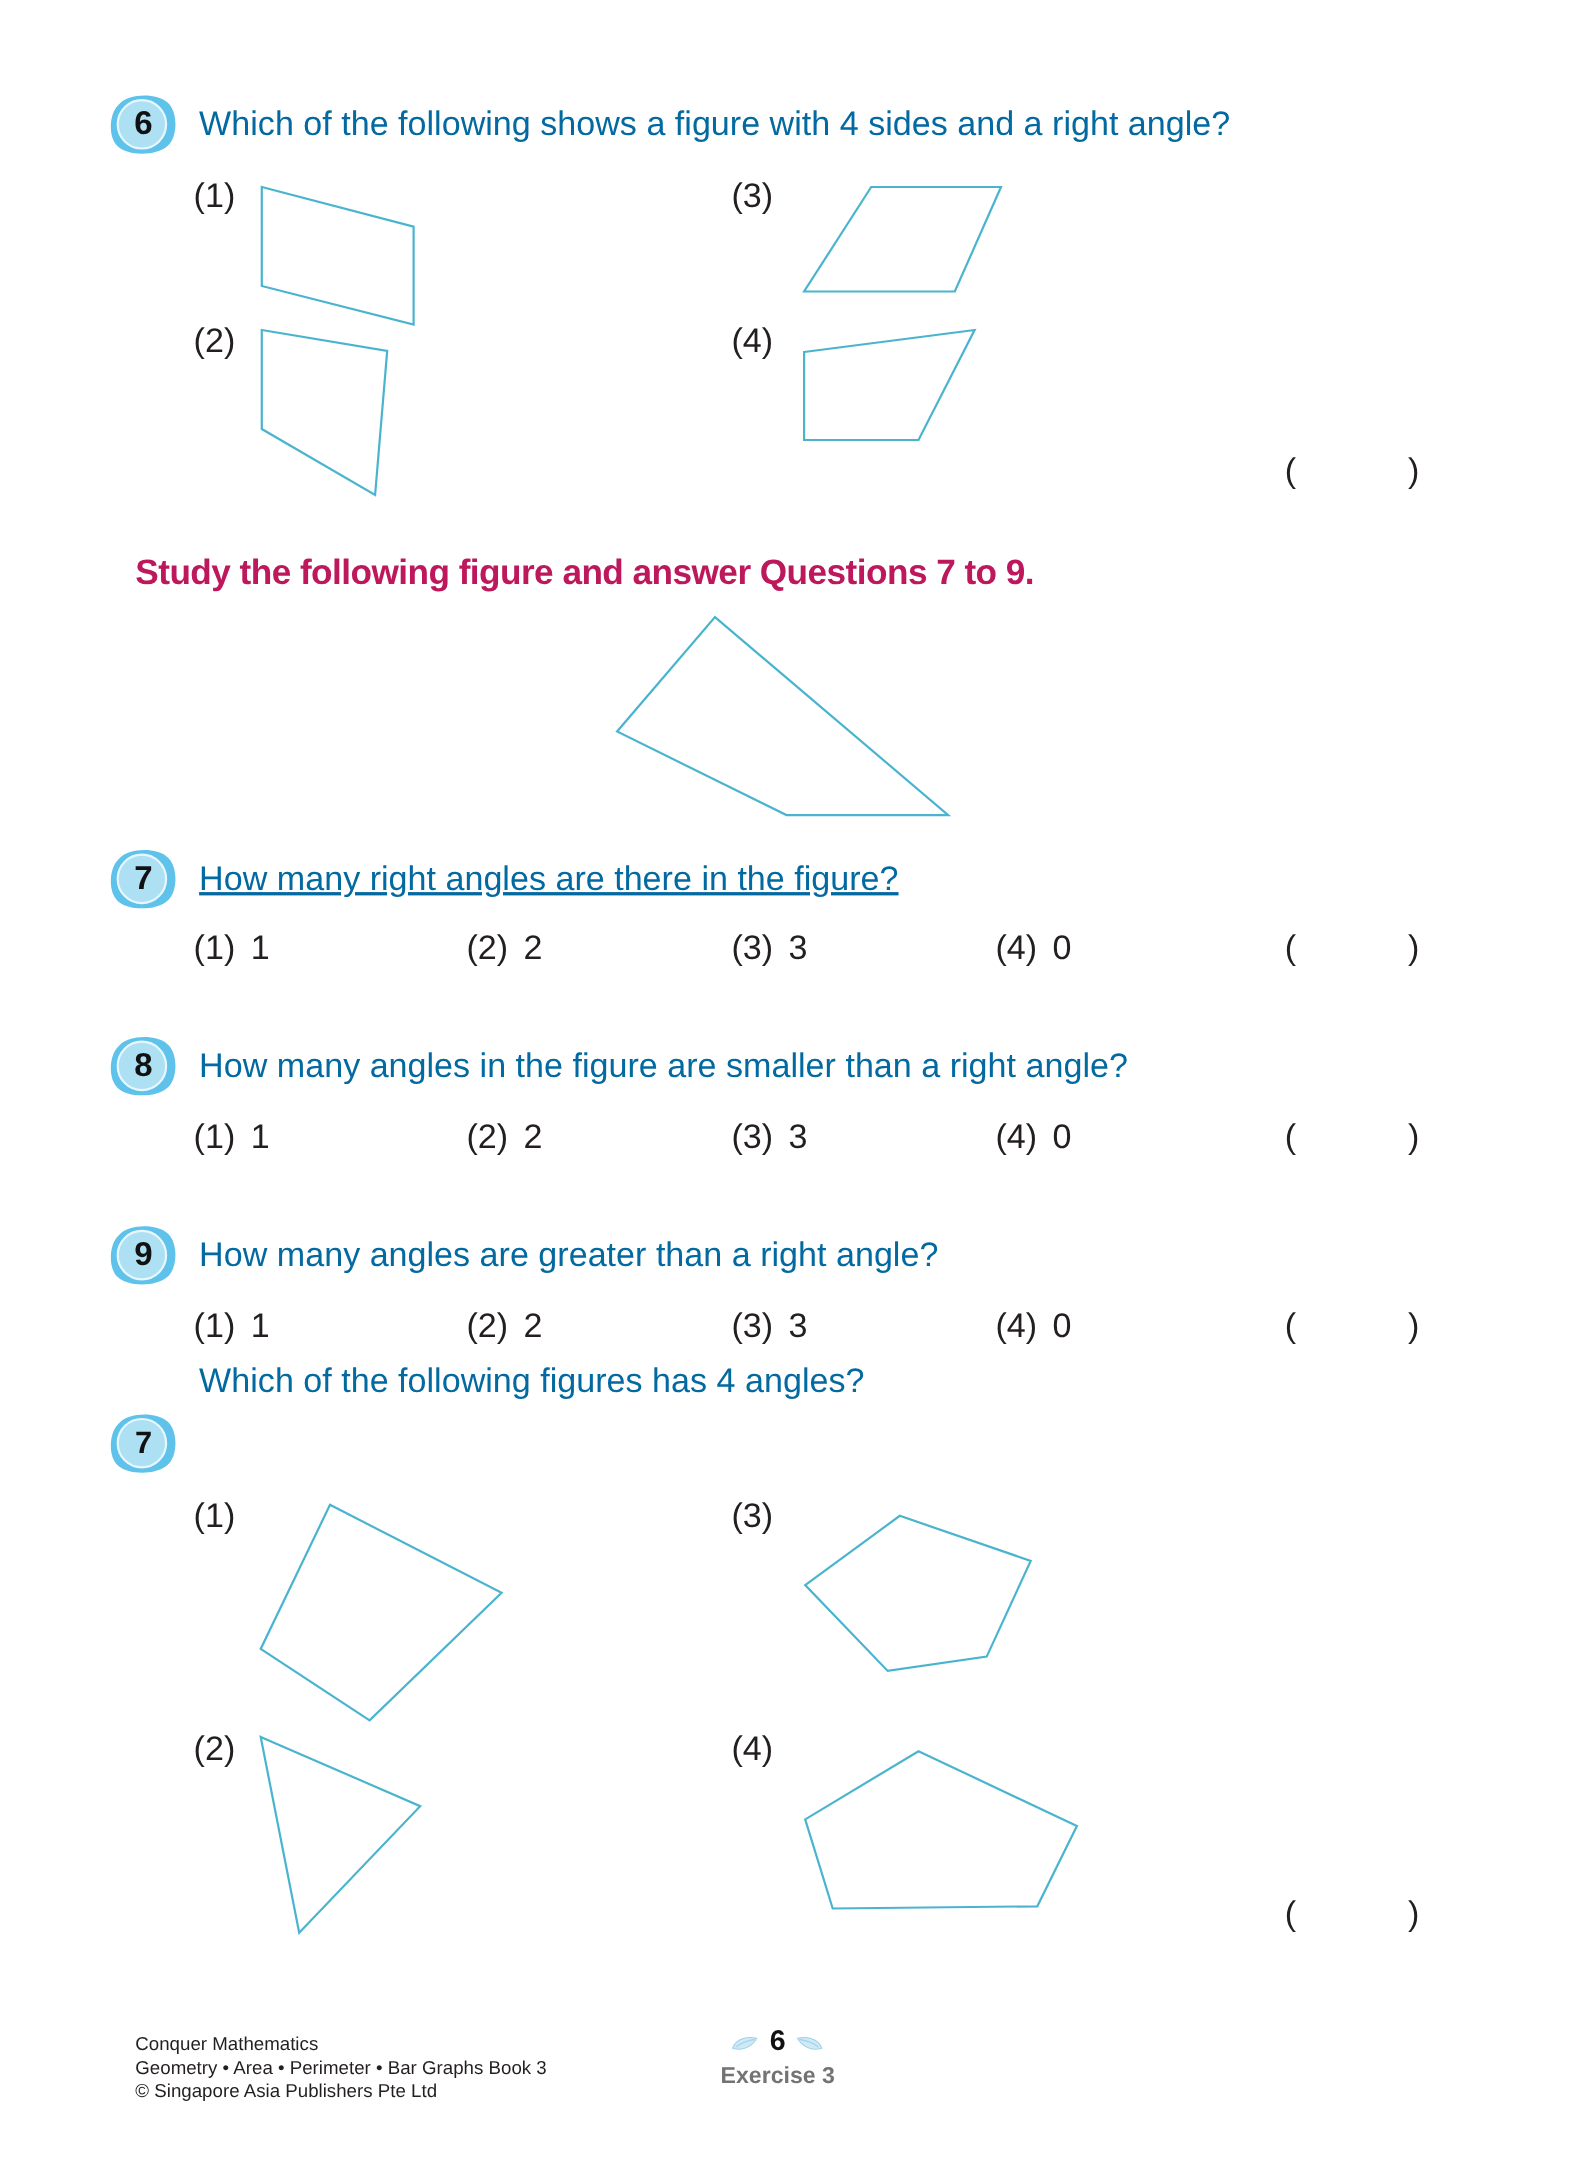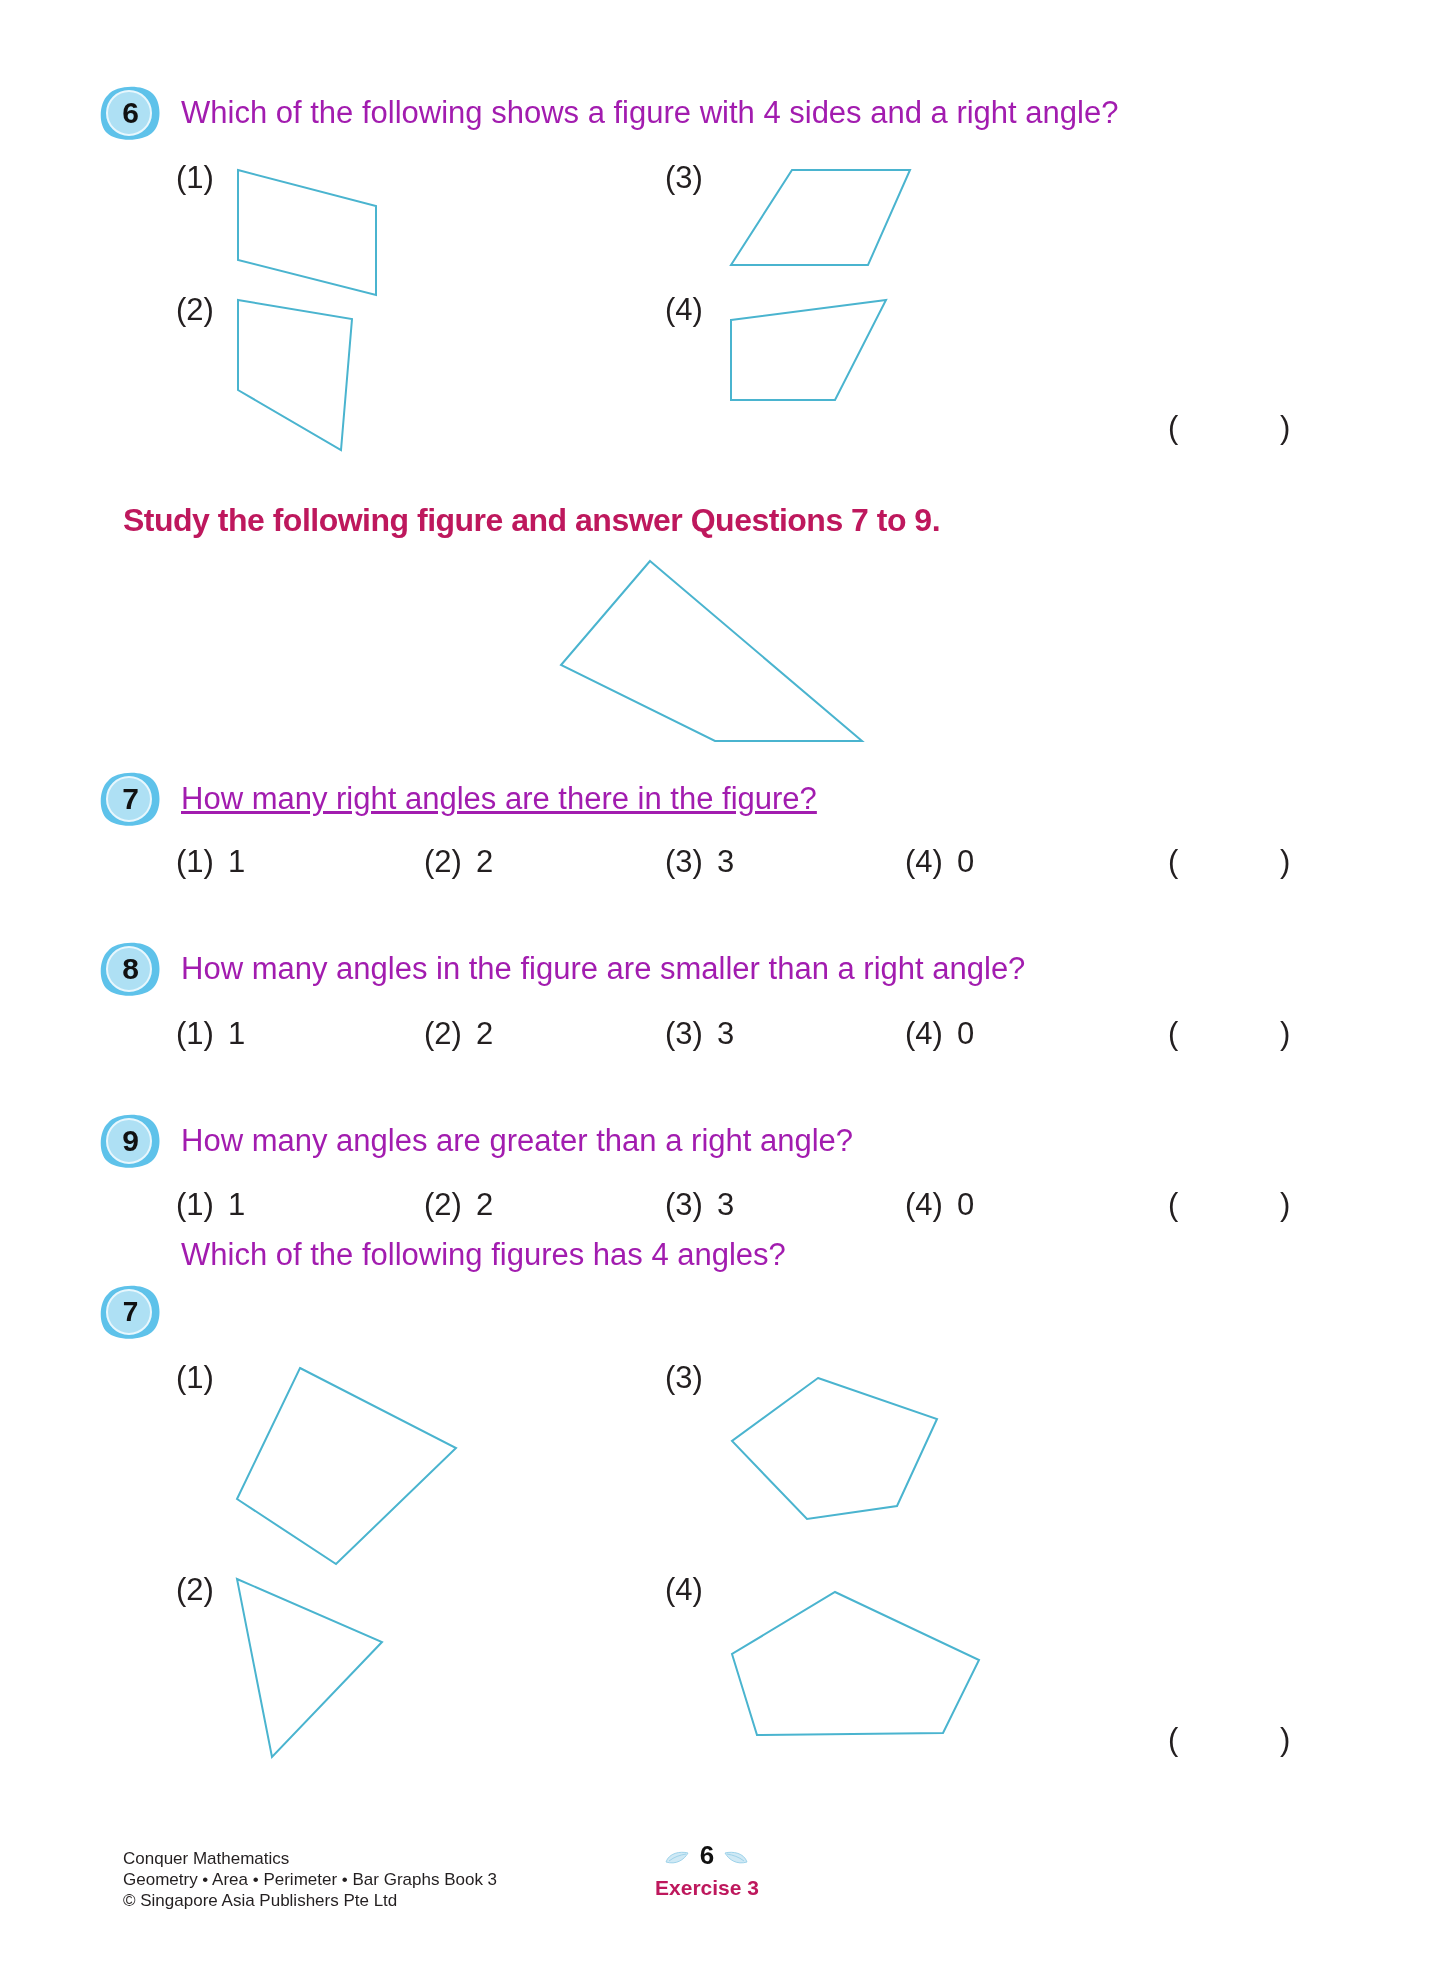--- a/index.html
+++ b/index.html
@@ -1,31 +1,31 @@
 <!DOCTYPE html>
 <html><head>
 <meta charset="utf-8">
 <style>
   html, body { margin: 0; padding: 0; background: #ffffff; }
   body { width: 1445px; height: 1969px; position: relative; overflow: hidden;
          font-family: "Liberation Sans", "DejaVu Sans", sans-serif; color: #231f20; }
   .abs { position: absolute; }
-  .q-text { position: absolute; font-size: 31px; line-height: 36px; white-space: nowrap; color: #a21caf; }
+  .q-text { position: absolute; font-size: 31px; line-height: 36px; white-space: nowrap; color: #0369a1; }
   .opt { position: absolute; font-size: 31px; line-height: 36px; white-space: nowrap; color: #231f20; }
   .opt .val { margin-left: 14px; }
   .paren { position: absolute; font-size: 31px; line-height: 36px; color: #231f20; }
   .badge { position: absolute; width: 64px; height: 56px; }
   .badge svg { position: absolute; left: 0; top: 0; }
   .badge .num { position: absolute; left: 0; top: 0; width: 64px; height: 56px;
                 display: flex; align-items: center; justify-content: center;
                 font-weight: bold; font-size: 30px; color: #111; letter-spacing: -1px; }
   .heading { position: absolute; font-weight: bold; font-size: 32px; white-space: nowrap; color: #be185d; letter-spacing: -0.5px; }
   .footer-left { position: absolute; left: 123px; top: 1848px; font-size: 17px; line-height: 21px; color: #231f20; }
   .page-num { position: absolute; left: 660px; top: 1840px; width: 94px; text-align: center; font-weight: bold; font-size: 26px; color: #111; }
-  .exercise { position: absolute; left: 620px; top: 1876px; width: 174px; text-align: center; font-weight: bold; font-size: 21px; color: #be185d; }
+  .exercise { position: absolute; left: 620px; top: 1876px; width: 174px; text-align: center; font-weight: bold; font-size: 21px; color: #737373; }
   svg.shapes { position: absolute; left: 0; top: 0; }
   svg.shapes polygon { fill: none; stroke: #4ab4cf; stroke-width: 2; stroke-linejoin: miter; }
 </style>
 </head>
 <body>
 
 <svg class="shapes" width="1445" height="1969" viewBox="0 0 1445 1969">
 
   <polygon points="238,170 376,206 376,295 238,260"></polygon>
   <polygon points="238,300 352,319 341,450 238,390"></polygon>

